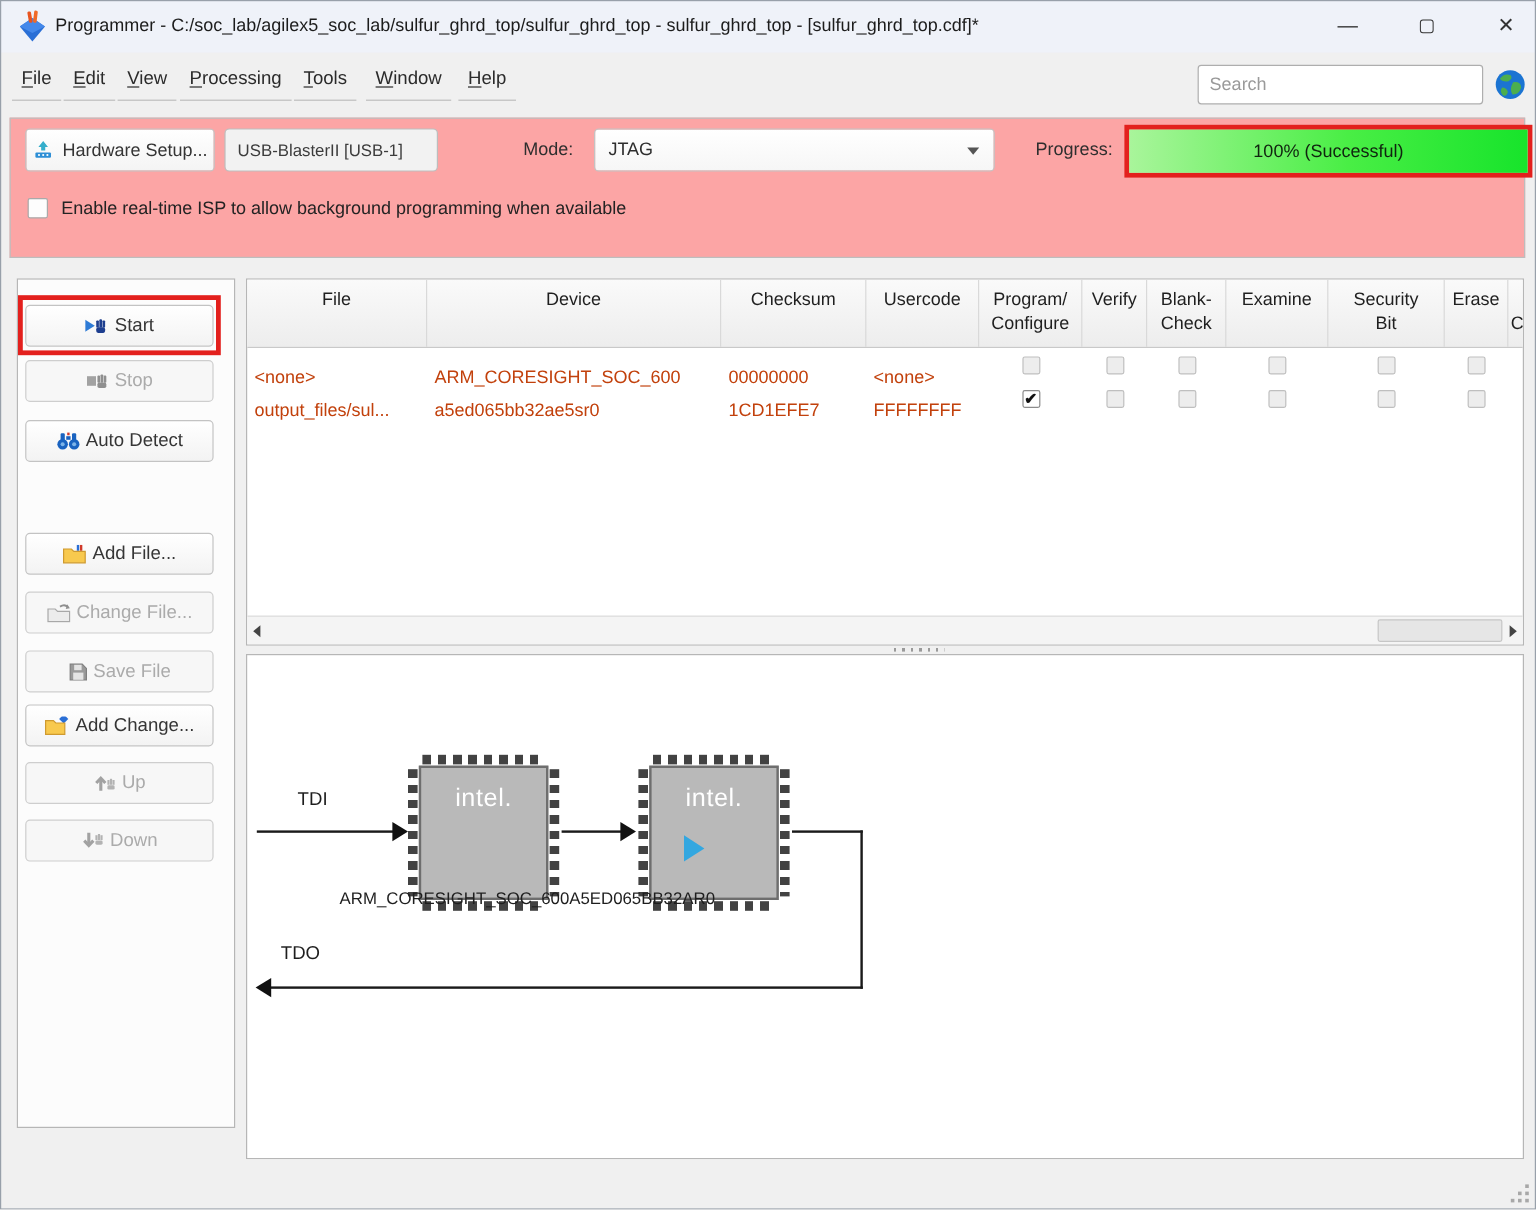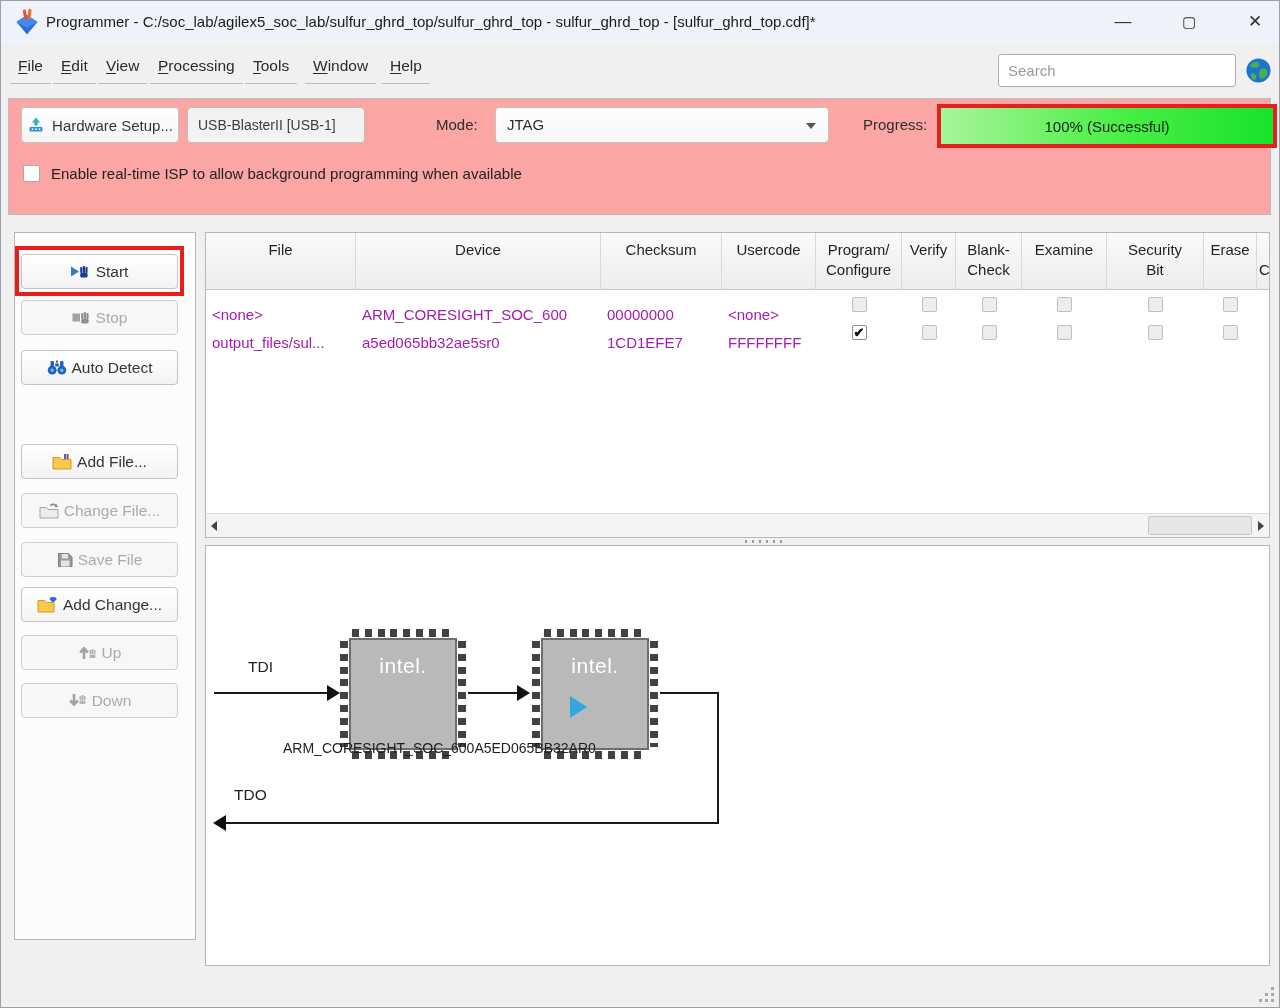--- a/index.html
+++ b/index.html
@@ -42,21 +42,21 @@
   .side-btn { position:absolute; left:6px; width:157px; height:35px; display:flex; align-items:center; justify-content:center; gap:5px; background:linear-gradient(#ffffff,#f3f3f3); border:1px solid #c3c3c3; border-radius:4px; font-family:"Liberation Sans",sans-serif; font-size:15.5px; color:#353535; }
   .side-btn.disabled { color:#ababab; background:#f7f7f7; border-color:#cecece; }
   .start-annot { position:absolute; left:0px; top:13px; width:169px; height:50px; border:4px solid #e3201d; }
 
   
   .table-panel { position:absolute; left:205px; top:232px; width:1065px; height:306px; background:#fff; border:1px solid #b6b6b6; overflow:hidden; }
   .thead { display:flex; height:57px; background:linear-gradient(#fafafa,#ededed); border-bottom:1px solid #c9c9c9; }
   .th { border-right:1px solid #d9d9d9; text-align:center; font-size:15px; color:#1f1f1f; padding-top:7px; overflow:hidden; flex:none; }
   .th span { display:block; height:20px; line-height:20px; white-space:nowrap; }
   .trow { display:flex; height:28px; align-items:center; }
-  .td { flex:none; font-size:15px; color:#a21caf; padding-left:6px; white-space:nowrap; overflow:hidden;margin-top:21px; }
+  .td { flex:none; font-size:15px; color:#c2410c; padding-left:6px; white-space:nowrap; overflow:hidden;margin-top:21px; }
   .td-cb { flex:none; display:flex; align-items:center; justify-content:center; padding:0; }
   .cb { width:15px; height:15px; border:1px solid #bfbfbf; border-radius:2px; background:#ededed; font-size:13px; line-height:13px; font-weight:bold; color:#111; text-align:center; }
   .cb.on { background:#ffffff; border-color:#8c8c8c; }
   .hscroll { position:absolute; left:0; bottom:0; width:100%; height:24px; background:#f4f4f4; border-top:1px solid #dcdcdc; }
   .scroll-arrow { position:absolute; top:0; width:16px; height:23px; display:flex; align-items:center; justify-content:center; }
   .tri-l { width:0; height:0; border-top:5px solid transparent; border-bottom:5px solid transparent; border-right:6px solid #444; }
   .tri-r { width:0; height:0; border-top:5px solid transparent; border-bottom:5px solid transparent; border-left:6px solid #444; }
   .scroll-thumb { position:absolute; left:942px; top:2px; width:104px; height:19px; background:#e6e6e6; border:1px solid #c6c6c6; border-radius:2px; }
   .splitter-dots { position:absolute; left:745px; top:540px; width:42px; height:3px; background:repeating-linear-gradient(90deg,#9a9a9a 0 2px,transparent 2px 7px); }
 

